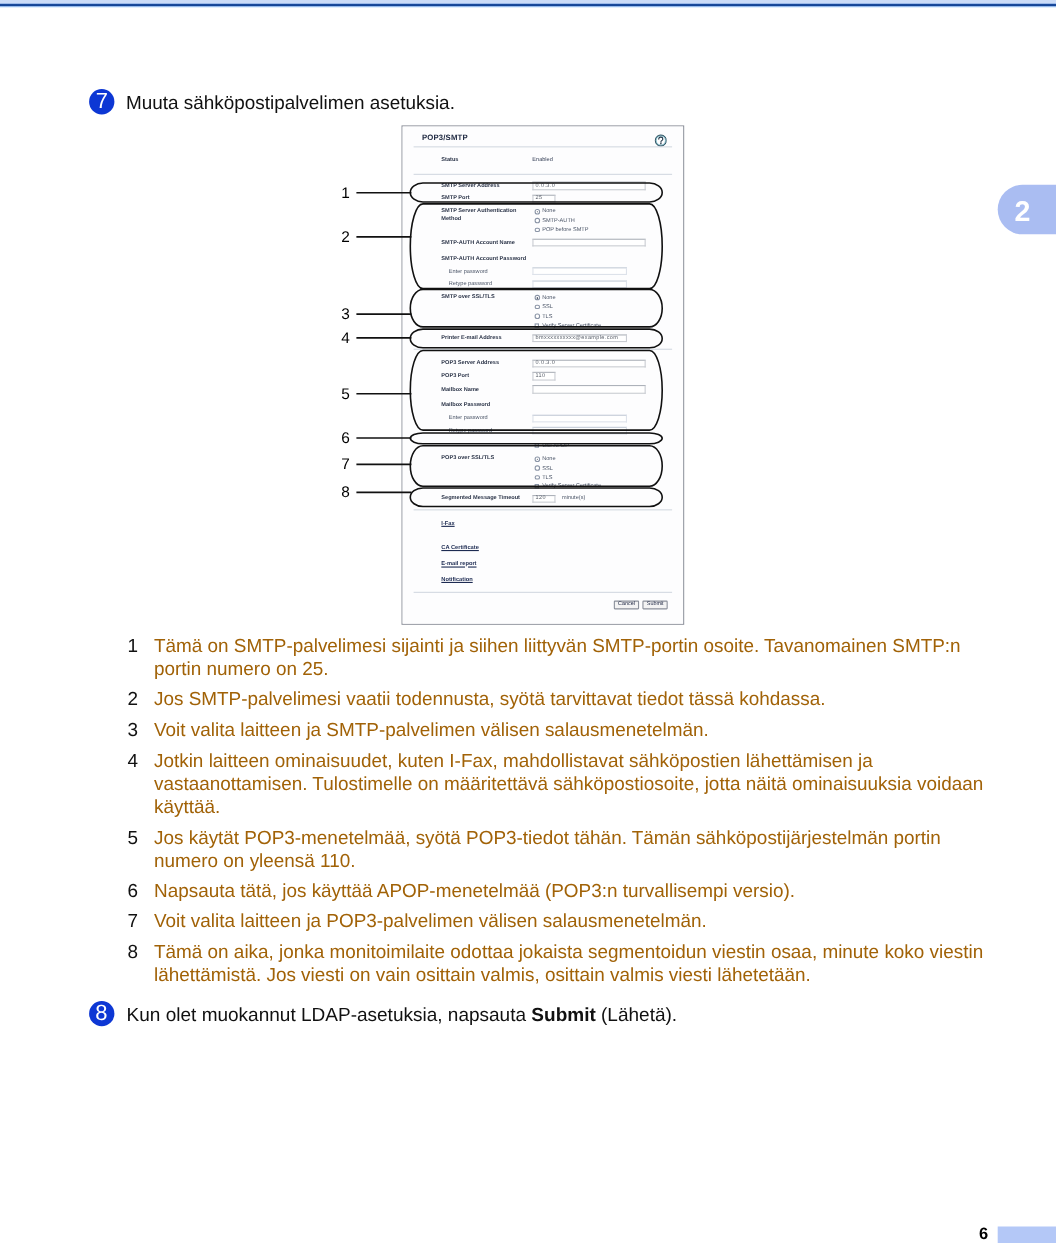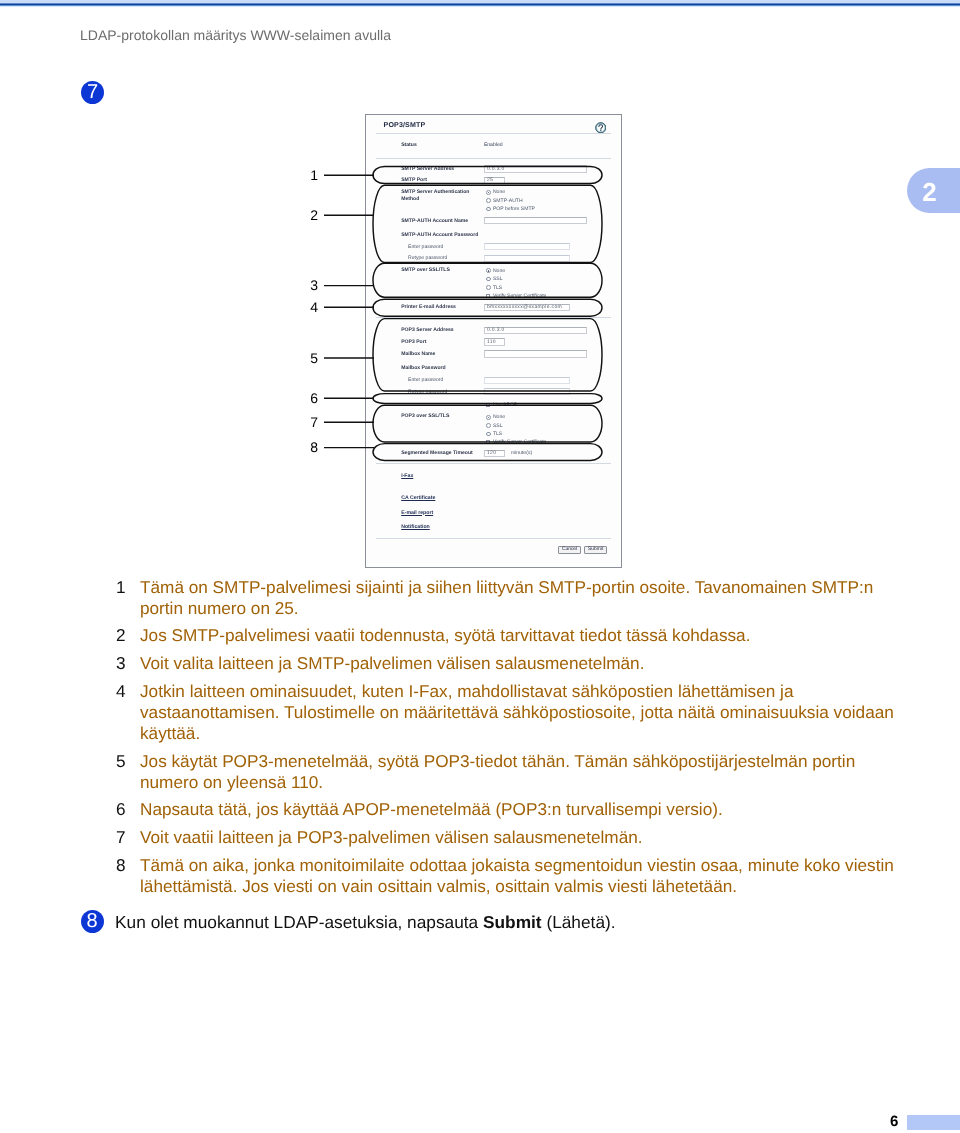--- a/index.html
+++ b/index.html
@@ -68,23 +68,23 @@
 
   
   .callouts{position:absolute;left:0;top:0;width:960px;height:1133px;pointer-events:none;}
 </style>
 </head>
 <body>
 
 <div class="page">
 
   <div class="topline"></div>
-  <div class="header-title">LDAP-protokollan määritys WWW-selaimen avulla</div>
 
   <div class="step-badge" style="left:81px;top:81px;">7</div>
+  <div class="step-title" style="left:114.5px;top:82.8px;">Muuta sähköpostipalvelimen asetuksia.</div>
 
   <div class="chapter-tab">
     <span>2</span>
   </div>
 
   <div class="shot">
     <div class="shot-inner">
       <div class="s-title">POP3/SMTP</div>
       <div class="s-help">
         <svg viewBox="0 0 24 24" width="11.5" height="11.5">
@@ -220,21 +220,21 @@
       <div class="li">
         <div class="li-num">5</div>
         <div class="li-txt">Jos käytät POP3-menetelmää, syötä POP3-tiedot tähän. Tämän sähköpostijärjestelmän portin numero on yleensä 110.</div>
       </div>
       <div class="li">
         <div class="li-num">6</div>
         <div class="li-txt">Napsauta tätä, jos käyttää APOP-menetelmää (POP3:n turvallisempi versio).</div>
       </div>
       <div class="li">
         <div class="li-num">7</div>
-        <div class="li-txt">Voit vaatii laitteen ja POP3-palvelimen välisen salausmenetelmän.</div>
+        <div class="li-txt">Voit valita laitteen ja POP3-palvelimen välisen salausmenetelmän.</div>
       </div>
       <div class="li">
         <div class="li-num">8</div>
         <div class="li-txt">Tämä on aika, jonka monitoimilaite odottaa jokaista segmentoidun viestin osaa, minute koko viestin lähettämistä. Jos viesti on vain osittain valmis, osittain valmis viesti lähetetään.</div>
       </div>
     </div>
 
   <div class="final">
     <div class="step-badge">8</div>
     <div class="final-txt"><span id="s8a">Kun olet muokannut LDAP-asetuksia, napsauta </span><b id="s8b">Submit</b><span id="s8c"> (Lähetä).</span></div>

